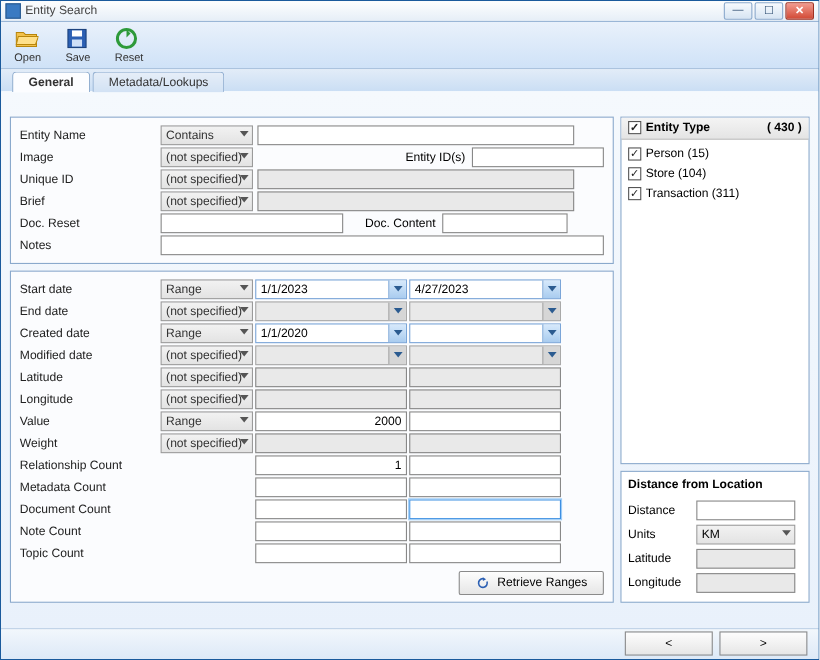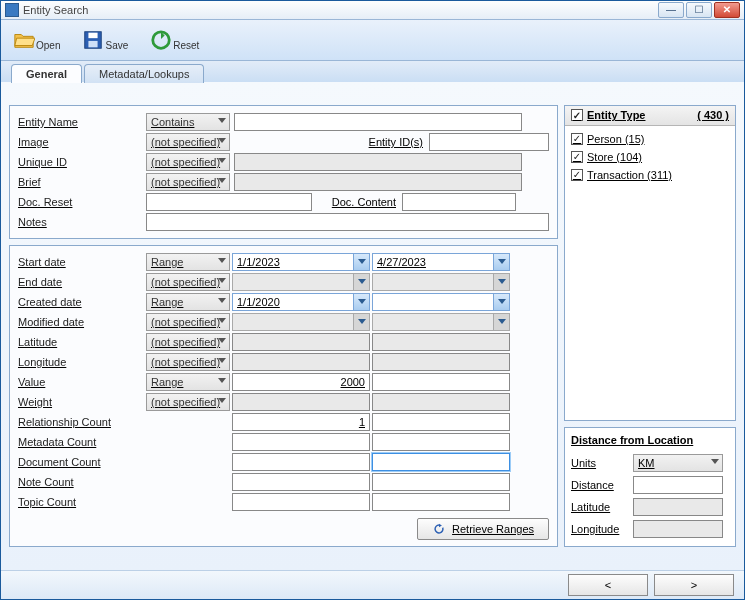--- a/index.html
+++ b/index.html
@@ -5,27 +5,27 @@
 * { box-sizing: border-box; margin: 0; padding: 0; font-family: "Segoe UI", Tahoma, sans-serif; font-size: 11px; }
 body { background: #fff; width: 745px; height: 600px; overflow: hidden; }
 .window { width: 745px; height: 600px; border: 1px solid #1a5a9c; background: #fff; display: flex; flex-direction: column; }
 .titlebar { height: 22px; background: linear-gradient(#fdfefe, #e6eef7); border-bottom: 1px solid #9ab6d6; display: flex; align-items: center; padding: 0 4px; }
 .titlebar .icon { width: 14px; height: 14px; background: #3a7ac2; border: 1px solid #2b5b90; margin-right: 4px; }
 .titlebar .title { flex: 1; color: #444; }
 .winbtns { display: flex; gap: 2px; }
 .winbtn { width: 26px; height: 16px; background: linear-gradient(#f7fafd,#d7e5f3); border: 1px solid #8aa9cc; border-radius: 2px; display:flex; align-items:center; justify-content:center; color:#2b4b6f; font-size:10px; cursor:pointer;}
 .winbtn.close { background: linear-gradient(#f29b8f,#d24a36); border-color:#a03020; color:#fff; font-weight:bold;}
 .toolbar { height: 48px; background: linear-gradient(#e9f1fb,#cfe2f7); border-bottom:1px solid #9ab6d6; display:flex; align-items:center; padding:2px 6px; gap:10px;}
-.tbtn { display:flex; align-items:flex-end; gap:1px; padding:2px 6px; cursor:pointer; border-radius:2px;}
+.tbtn { display:flex; flex-direction:column; align-items:flex-start; gap:1px; padding:2px 6px; cursor:pointer; border-radius:2px;}
 .tbtn .ticon { width:22px; height:22px; }
 .tbtn .tlabel { font-size:10px; color:#333; }
 .tabbar { height:24px; background: linear-gradient(#e2ecf8,#cadef4); display:flex; align-items:flex-end; padding-left:10px; }
 .tab { padding:3px 14px 3px 14px; border:1px solid #8aa9cc; border-bottom:none; background: linear-gradient(#e6eef8,#d2e2f4); margin-right:2px; border-radius:4px 4px 0 0; cursor:pointer; color:#333; position:relative; top:1px;}
 .tab.active { background:#fcfdff; font-weight:bold; }
-.content { flex:1; background: linear-gradient(#f5f9fd,#e9f1fb); padding:23px 8px; display:flex; gap:6px;text-decoration:underline; }
+.content { flex:1; background: linear-gradient(#f5f9fd,#e9f1fb); padding:23px 8px; display:flex; gap:6px; }
 .leftcol { flex:1; display:flex; flex-direction:column; gap:6px; }
 .panel { border:1px solid #8aa9cc; background:#fbfcfe; padding:6px 8px; }
 .row { display:flex; align-items:center; height:20px; margin-bottom:0px; }
 .lbl { width:128px; color:#222; }
 .sel { width:84px; height:18px; background: linear-gradient(#f2f2f2,#e3e3e3); border:1px solid #9a9a9a; position:relative; display:flex; align-items:center; padding:0 4px; font-size:11px; color:#333; cursor:pointer;}
 .sel .caret { position:absolute; right:3px; top:4px; width:0; height:0; border-left:4px solid transparent; border-right:4px solid transparent; border-top:5px solid #555;}
 .txt { height:18px; border:1px solid #888; background:#fff; padding:1px 4px; font-size:11px; color:#222; }
 .txt.ro { background:#e9e9e9; }
 
 .topgrid .row { height:20px; }
@@ -322,31 +322,31 @@
             <div class="etitem">
               <span class="cb">✓</span>
               <span>Transaction (311)</span>
             </div>
           </div>
       </div>
 
       <div class="distpanel">
         <div class="dttl">Distance from Location</div>
         <div class="drow">
+          <div class="dlbl">Distance</div>
+          <input class="dtxt" value="" style="">
+        </div>
+        <div class="drow">
           <div class="dlbl">Units</div>
           <div class="dsel">
               <span>KM</span>
               <span class="caret"></span>
             </div>
         </div>
         <div class="drow">
-          <div class="dlbl">Distance</div>
-          <input class="dtxt" value="" style="">
-        </div>
-        <div class="drow">
           <div class="dlbl">Latitude</div>
           <input class="dtxt ro" readonly="" value="" style="">
         </div>
         <div class="drow">
           <div class="dlbl">Longitude</div>
           <input class="dtxt ro" readonly="" value="" style="">
         </div>
       </div>
     </div>
   </div>

